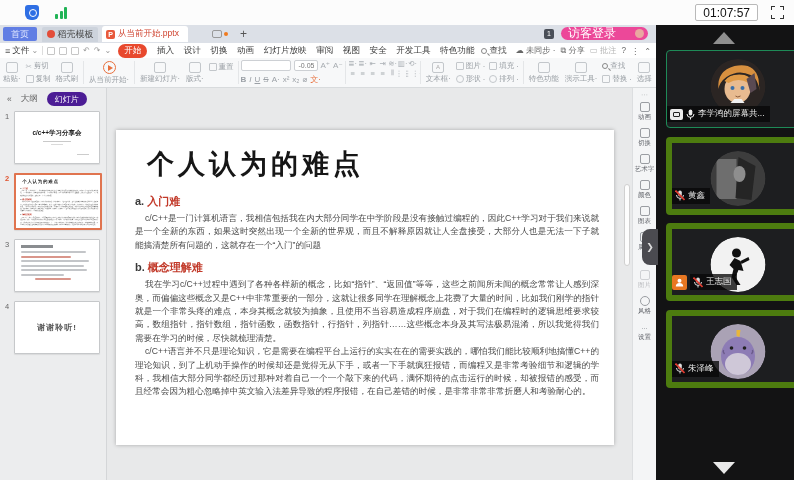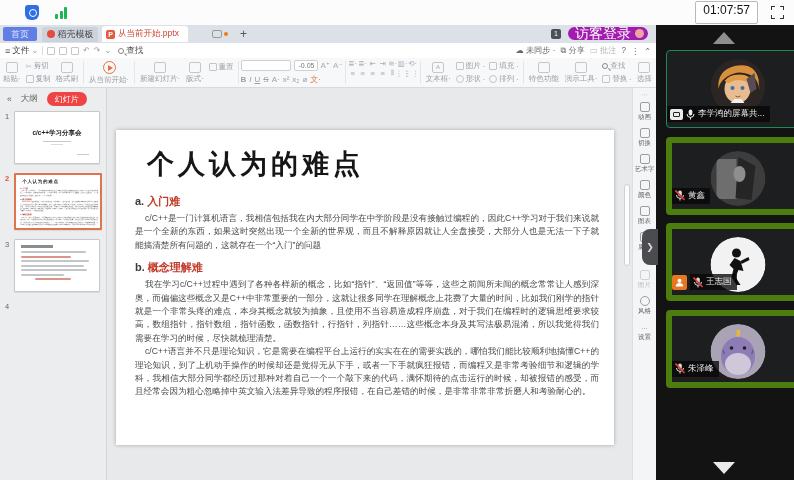--- a/index.html
+++ b/index.html
@@ -7,21 +7,21 @@
 body{font-family:"Liberation Sans","DejaVu Sans",sans-serif;background:#fff;position:relative}
 .screen{position:absolute;inset:0}
 
 .sysbar{position:absolute;top:0;left:0;width:794px;height:25px;background:#fcfcfc;display:flex;align-items:center}
 .shield{width:14px;height:15px;margin-left:25px;background:#2f6fe4;border-radius:3px 3px 6px 6px;position:relative}
 .shield:after{content:"";position:absolute;left:4px;top:3.5px;width:6px;height:6px;border:1.5px solid #fff;border-radius:50%}
 .signal{display:flex;align-items:flex-end;gap:1.5px;margin-left:16px;height:13px}
 .signal i{display:block;width:3px;background:#21b356;border-radius:1px}
 .signal i:nth-child(1){height:5px}.signal i:nth-child(2){height:8px}.signal i:nth-child(3){height:12px}
 .sys-spacer{flex:1}
-.timerbox{border:1px solid #b9b9b9;background:#fff;padding:0 7px;height:23px;line-height:16px;font-size:12px;color:#111;border-radius:2px}
+.timerbox{border:1px solid #b9b9b9;background:#fff;padding:0 7px;height:17px;line-height:16px;font-size:12px;color:#111;border-radius:2px}
 .fsicon{width:13px;height:13px;margin:0 10px 0 13px;position:relative}
 .fsicon b{position:absolute;width:4px;height:4px;border:1.7px solid #333}
 .fsicon b:nth-child(1){left:0;top:0;border-right:none;border-bottom:none}
 .fsicon b:nth-child(2){right:0;top:0;border-left:none;border-bottom:none}
 .fsicon b:nth-child(3){left:0;bottom:0;border-right:none;border-top:none}
 .fsicon b:nth-child(4){right:0;bottom:0;border-left:none;border-top:none}
 
 .wps{position:absolute;top:25px;left:0;width:656px;height:455px;display:flex;flex-direction:column}
 
 .tabbar{height:18px;background:#dce0e7;display:flex;align-items:center;font-size:9px;color:#444;position:relative}
@@ -29,21 +29,21 @@
 .tab-docer{margin-left:5px;width:56px;height:15px;background:#cdd3dc;display:flex;align-items:center;justify-content:center;gap:3px;border-radius:2px 2px 0 0}
 .docer-ico{width:8px;height:8px;background:#e34d3a;border-radius:50%;display:inline-block}
 .tab-doc{margin-left:4px;width:86px;height:16px;background:#fff;display:flex;align-items:center;gap:3px;border-radius:3px 3px 0 0;padding-left:4px;color:#cf4430;font-size:8.5px}
 .ppt-ico{width:9px;height:9px;background:#e8593c;border-radius:2px;color:#fff;font-size:7px;line-height:9px;text-align:center;font-weight:bold}
 .tab-msg{margin-left:24px;display:flex;align-items:center;gap:2px}
 .bubble{width:10px;height:8px;border:1px solid #999;border-radius:2px;position:relative}
 .dot-org{width:4px;height:4px;background:#f07a1d;border-radius:50%}
 .tab-plus{margin-left:12px;color:#555;font-size:12px}
 .tab-right{position:absolute;right:8px;top:2px;display:flex;align-items:center;gap:7px}
 .badge1{width:10px;height:10px;background:#4a4f58;color:#fff;font-size:7px;line-height:10px;text-align:center;border-radius:2px}
-.guest{height:13px;background:#a21caf;color:#fff;font-size:14px;line-height:13px;padding:0 4px 0 7px;border-radius:7px;display:flex;align-items:center;gap:4px}
+.guest{height:13px;background:#ec4899;color:#fff;font-size:12px;line-height:13px;padding:0 4px 0 7px;border-radius:7px;display:flex;align-items:center;gap:19px}
 .guest .av{width:9px;height:9px;background:#e9a7a0;border-radius:50%}
 
 .menubar{height:15px;background:#fff;display:flex;align-items:center;font-size:8.6px;color:#3a3a3a}
 .mb-file{display:flex;align-items:center;gap:2px;margin-left:5px}
 .mb-file .bars{font-size:9px;color:#555}
 .mb-sep{width:1px;height:9px;background:#ddd;margin:0 4px}
 .qicos{display:flex;align-items:center;gap:4px}
 .qico{width:8px;height:8px;border:1px solid #b3b3b3;border-radius:1px;opacity:.75}
 .qarrow{font-size:8px;color:#999}
 .menus{display:flex;align-items:center;gap:9.5px;margin-left:7px}
@@ -70,21 +70,21 @@
 .aa{font-size:8px;color:#a6abb0}
 .charrow{display:flex;align-items:center;gap:3px;font-size:8px;color:#9ba0a6}
 .charrow .B{font-weight:bold}.charrow .I{font-style:italic}.charrow .U{text-decoration:underline}.charrow .S{text-decoration:line-through}
 .pgrid{display:grid;grid-template-columns:repeat(7,10px);grid-template-rows:10px 10px;align-items:center;justify-items:center;color:#abb0b5;font-size:7.5px}
 .twocol{display:flex;flex-direction:column;justify-content:center;gap:3px}
 
 .wbody{flex:1;display:flex;background:#e8e9ea;position:relative;min-height:0}
 
 .thumbs{width:107px;background:#ecedee;border-right:1px solid #d4d6d8;display:flex;flex-direction:column}
 .th-head{height:22px;display:flex;align-items:center;font-size:8.5px;color:#666;padding-left:7px;gap:9px}
-.th-pill{background:#ef4444;color:#fff;border-radius:8px;padding:1.5px 8px;font-size:8px}
+.th-pill{background:#4c1d95;color:#fff;border-radius:8px;padding:1.5px 8px;font-size:8px}
 .th-list{flex:1;padding-top:1px}
 .th-row{display:flex;margin-bottom:9px}
 .th-num{width:14px;text-align:center;font-size:7.5px;color:#666;padding-top:1px}
 .th-box{width:86px;height:53px;background:#fff;border:1px solid #c6c8ca;border-radius:1px;position:relative;overflow:hidden;box-shadow:0 1px 1px rgba(0,0,0,.08)}
 .th-row.sel .th-num{color:#e0532e;font-weight:bold}
 .th-row.sel .th-box{border:2px solid #e0744f;height:57px;width:88px}
 .t1-title{position:absolute;top:17px;left:0;right:0;text-align:center;font-size:6.5px;font-weight:bold;color:#222}
 .t1-sub{position:absolute;top:29px;left:28px;right:28px;height:1px;background:#c9c9c9}
 .t1-sub2{position:absolute;top:32px;left:36px;right:36px;height:1px;background:#dadada}
 .t1-foot{position:absolute;bottom:8px;right:10px;width:12px;height:1.5px;background:#ccc}
@@ -189,20 +189,33 @@
         </div>
       <div class="mb-sep"></div>
       <div class="qicos">
         <span class="qico"></span>
         <span class="qico"></span>
         <span class="qico"></span>
         <span class="qarrow">↶</span>
         <span class="qarrow">↷</span>
         <span class="qarrow">⌄</span>
       </div>
+      <div class="menus">
+        <span class="menu-item menu-active">开始</span>
+        <span class="menu-item">插入</span>
+        <span class="menu-item">设计</span>
+        <span class="menu-item">切换</span>
+        <span class="menu-item">动画</span>
+        <span class="menu-item">幻灯片放映</span>
+        <span class="menu-item">审阅</span>
+        <span class="menu-item">视图</span>
+        <span class="menu-item">安全</span>
+        <span class="menu-item">开发工具</span>
+        <span class="menu-item">特色功能</span>
+      </div>
       <div class="mb-find">
           <span class="mag"></span>
           <span>查找</span>
         </div>
       <div class="mb-right">
         <span>☁ <span>未同步</span> ·</span>
         <span>⧉ <span>分享</span></span>
         <span class="gray">▭ <span>批注</span></span>
         <span>?</span>
         <span>⋮</span>
@@ -373,20 +386,23 @@
                 <div class="tl" style="width:95%"></div>
                 <div class="tl" style="width:88%"></div>
                 <div class="tl" style="width:92%"></div>
                 <div class="tl" style="width:60%"></div>
                 <div class="tl red" style="width:50%;margin-left:20%"></div>
               </div>
             </div>
           </div>
           <div class="th-row">
             <div class="th-num">4</div>
+            <div class="th-box">
+              <div class="t4-title">谢谢聆听!</div>
+            </div>
           </div>
         </div>
       </div>
 
       <div class="editor">
         <div class="slide">
           <div class="slide-in">
             <div class="s-title">个人认为的难点</div>
             <div class="s-head"><span class="lbl">a.</span> <span class="red">入门难</span></div>
             <div class="s-para">c/C++是一门计算机语言，我相信包括我在内大部分同学在中学阶段是没有接触过编程的，因此C++学习对于我们来说就是一个全新的东西，如果这时突然出现一个全新的世界观，而且不解释原因就让人全盘接受，大部分人也是无法一下子就能搞清楚所有问题的，这就存在一个“入门”的问题</div>

